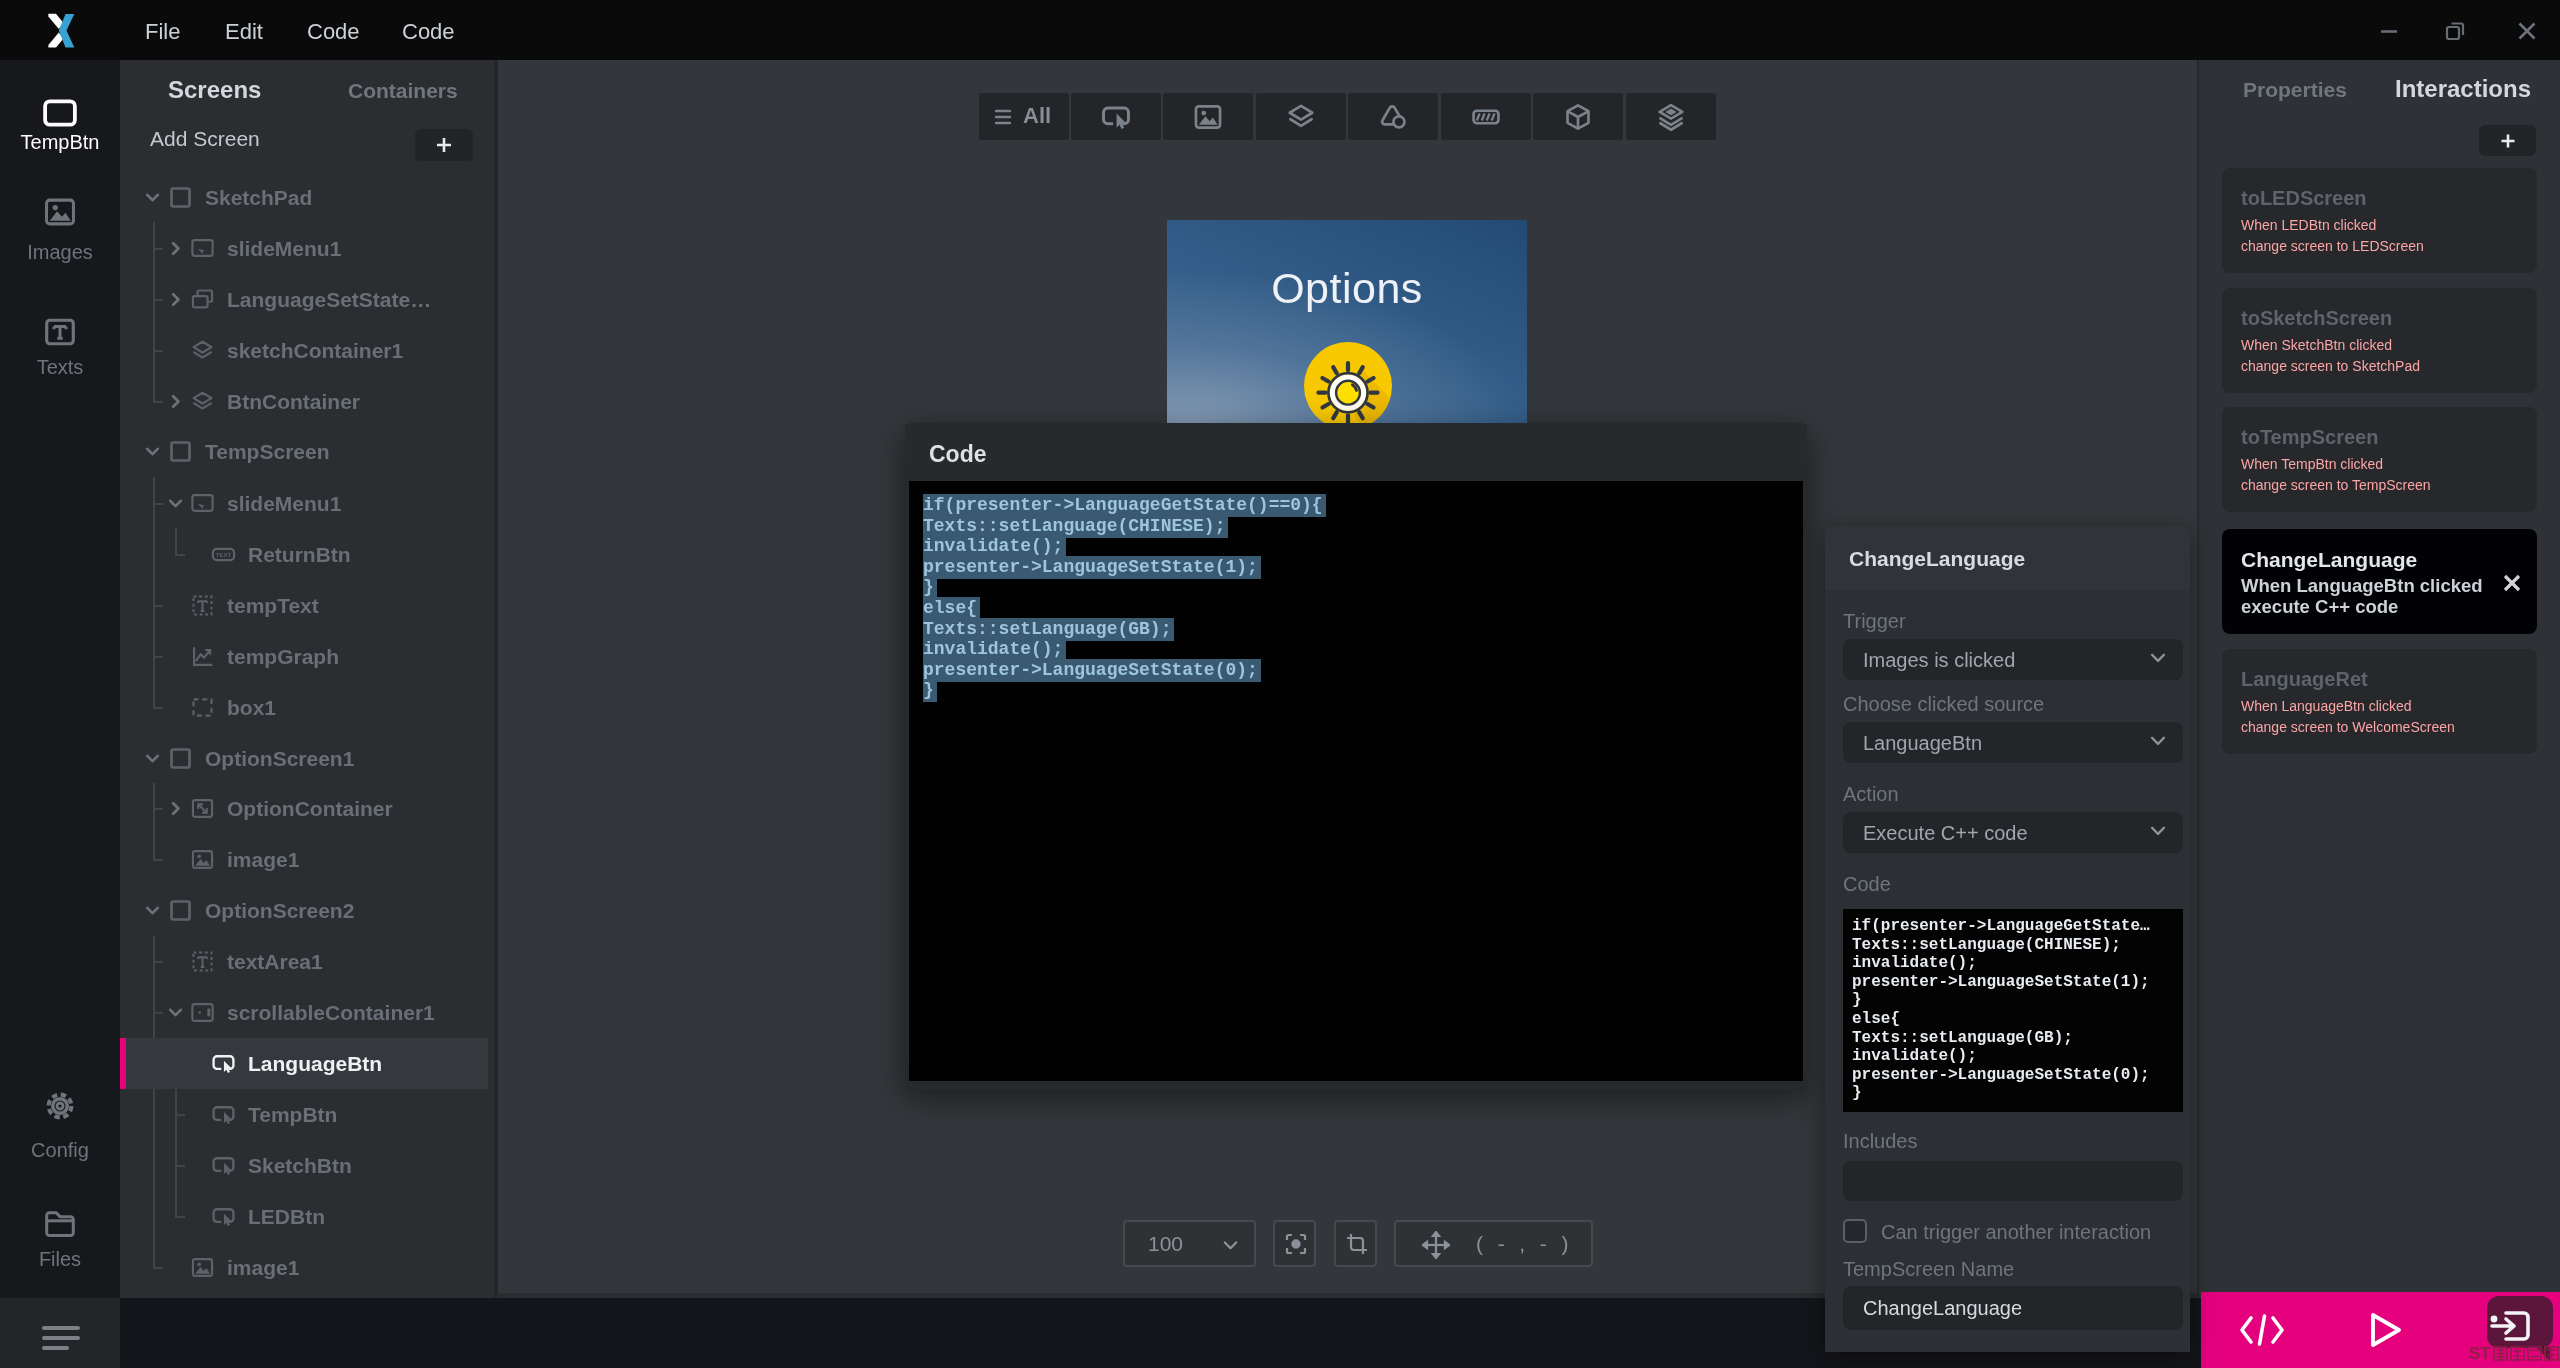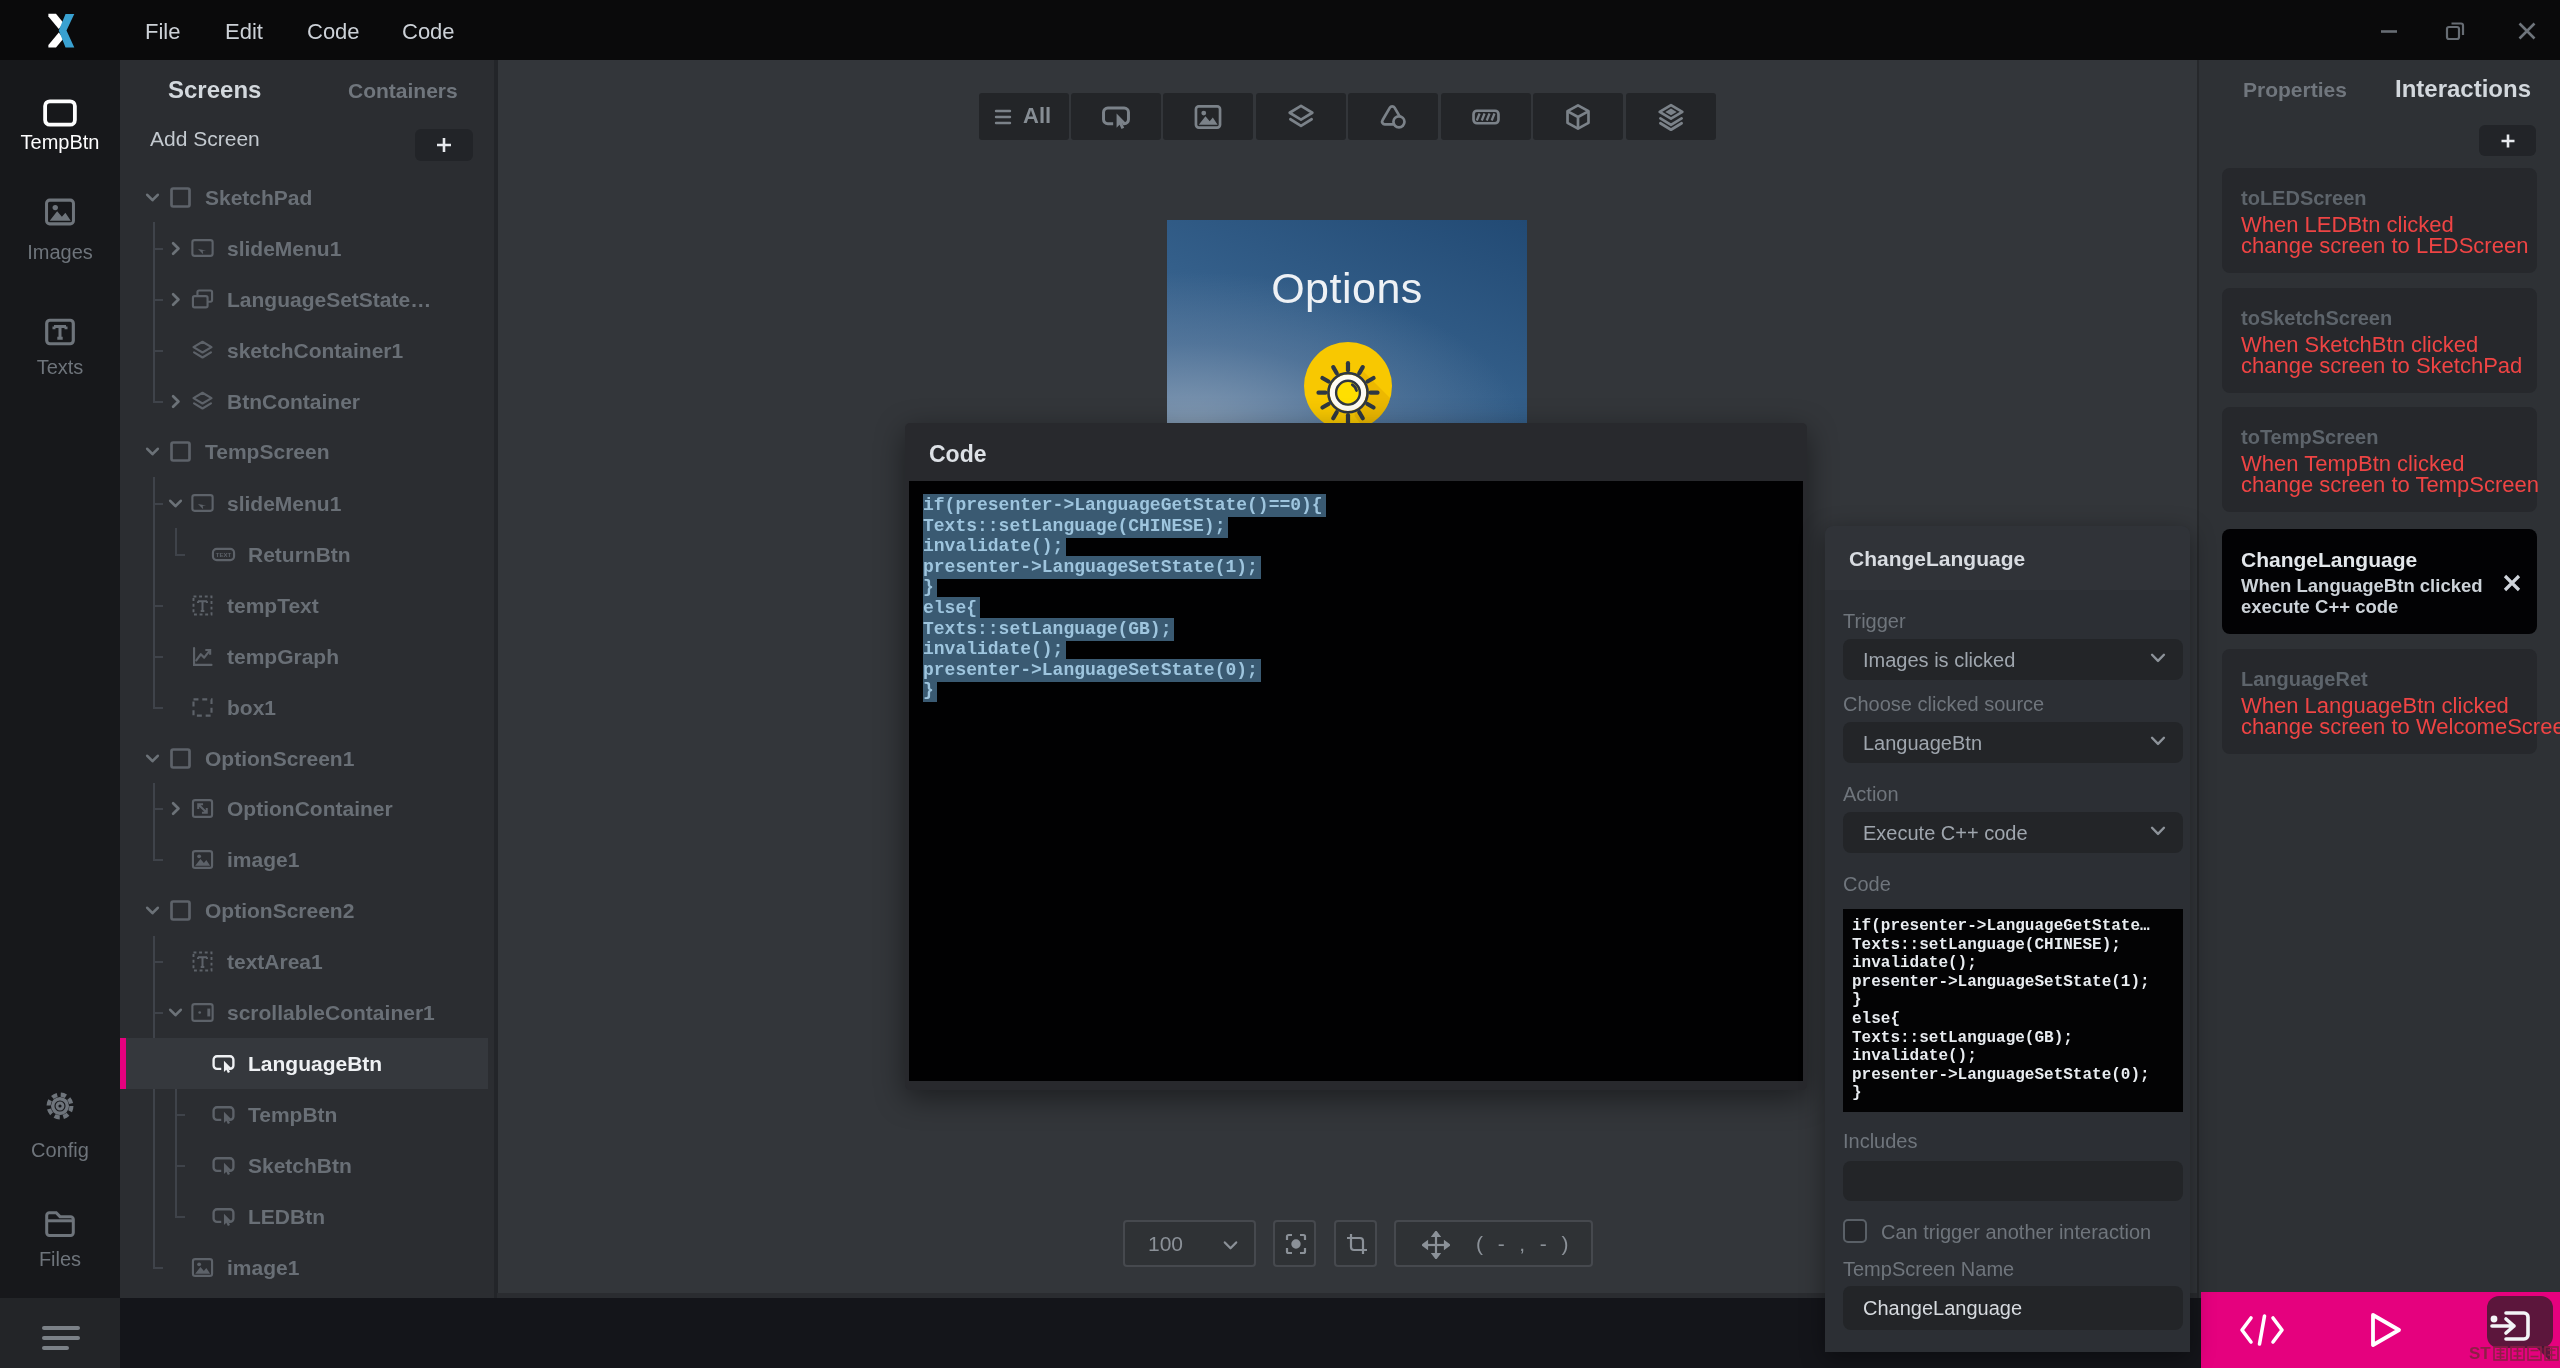--- a/index.html
+++ b/index.html
@@ -18,21 +18,21 @@
 .tab2{font-size:21px;font-weight:600;color:#70767d;}
 .plusbtn{background:#222428;border-radius:6px;}
 .plusbtn svg{position:absolute;left:50%;top:50%;transform:translate(-50%,-50%);}
 .treerow{left:120px;width:374px;height:51px;}
 .treelabel{position:absolute;font-size:21px;font-weight:700;color:#696f76;top:50%;transform:translateY(-50%);white-space:nowrap;}
 .sel{background:#35383d;width:368px !important;}
 .sel .treelabel{color:#eff1f4;}
 .gline{background:#3f434a;}
 .card{left:2222px;width:315px;height:105px;background:#26282c;border-radius:8px;}
 .card .ct{position:absolute;left:19px;top:19px;font-size:20px;font-weight:700;color:#5d646b;}
-.card .cb{position:absolute;left:19px;top:47px;font-size:22px;color:#ef4444;line-height:20.5px;white-space:nowrap;}
+.card .cb{position:absolute;left:19px;top:47px;font-size:14px;color:#fca5a5;line-height:20.5px;white-space:nowrap;}
 .cardsel{background:#020204;}
 .cardsel .ct{color:#e3e7eb;font-size:21px;}
 .cardsel .cb{color:#ccd2d8;font-weight:700;font-size:18.5px;}
 .toolbtn{top:93px;height:47px;background:#232528;border-radius:3px;}
 .toolbtn>svg{position:absolute;left:50%;top:50%;transform:translate(-50%,-50%);}
 #bluescreen{left:1167px;top:220px;width:360px;height:204px;background:radial-gradient(150% 125% at 6% 103%, #869cb4 0%, rgba(108,135,166,0.45) 34%, rgba(0,0,0,0) 62%),linear-gradient(203deg,#224a74 0%,#345f8a 55%,#476e97 100%);}
 #codemodal{left:905px;top:423px;width:902px;height:667px;background:#28292d;border-radius:5px;box-shadow:0 8px 30px rgba(0,0,0,0.45);}
 #codemodal .hdr{position:absolute;left:24px;top:18px;font-size:23px;font-weight:600;color:#dde1e6;}
 #codeblack{position:absolute;left:4px;top:58px;width:894px;height:600px;background:#010102;}
 .codeline{position:absolute;left:14px;font-family:"Liberation Mono",monospace;font-weight:700;font-size:18px;color:#9ec5de;white-space:pre;}

